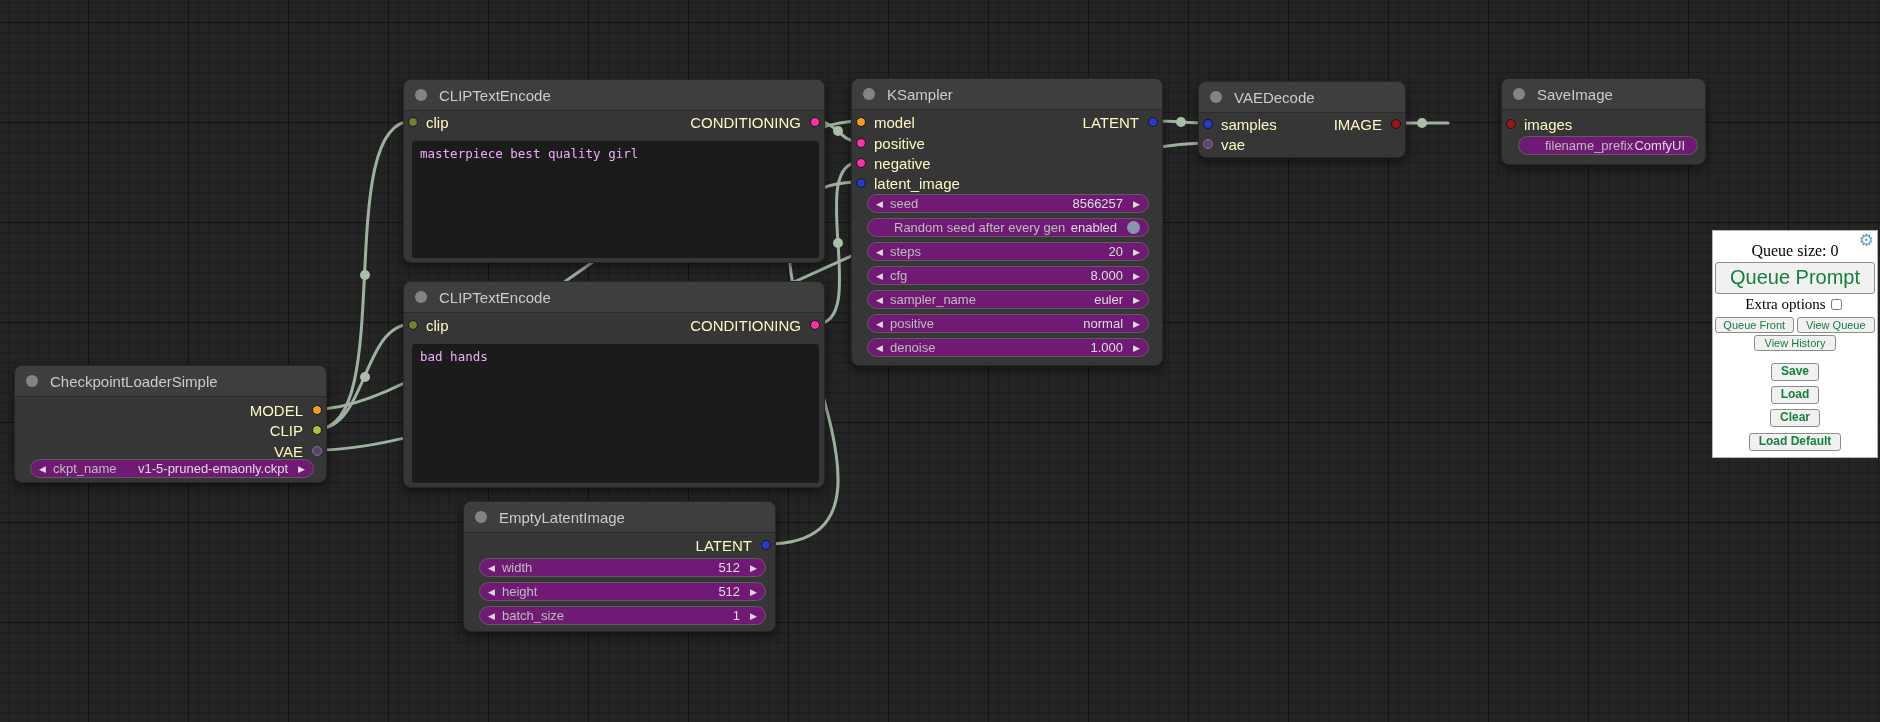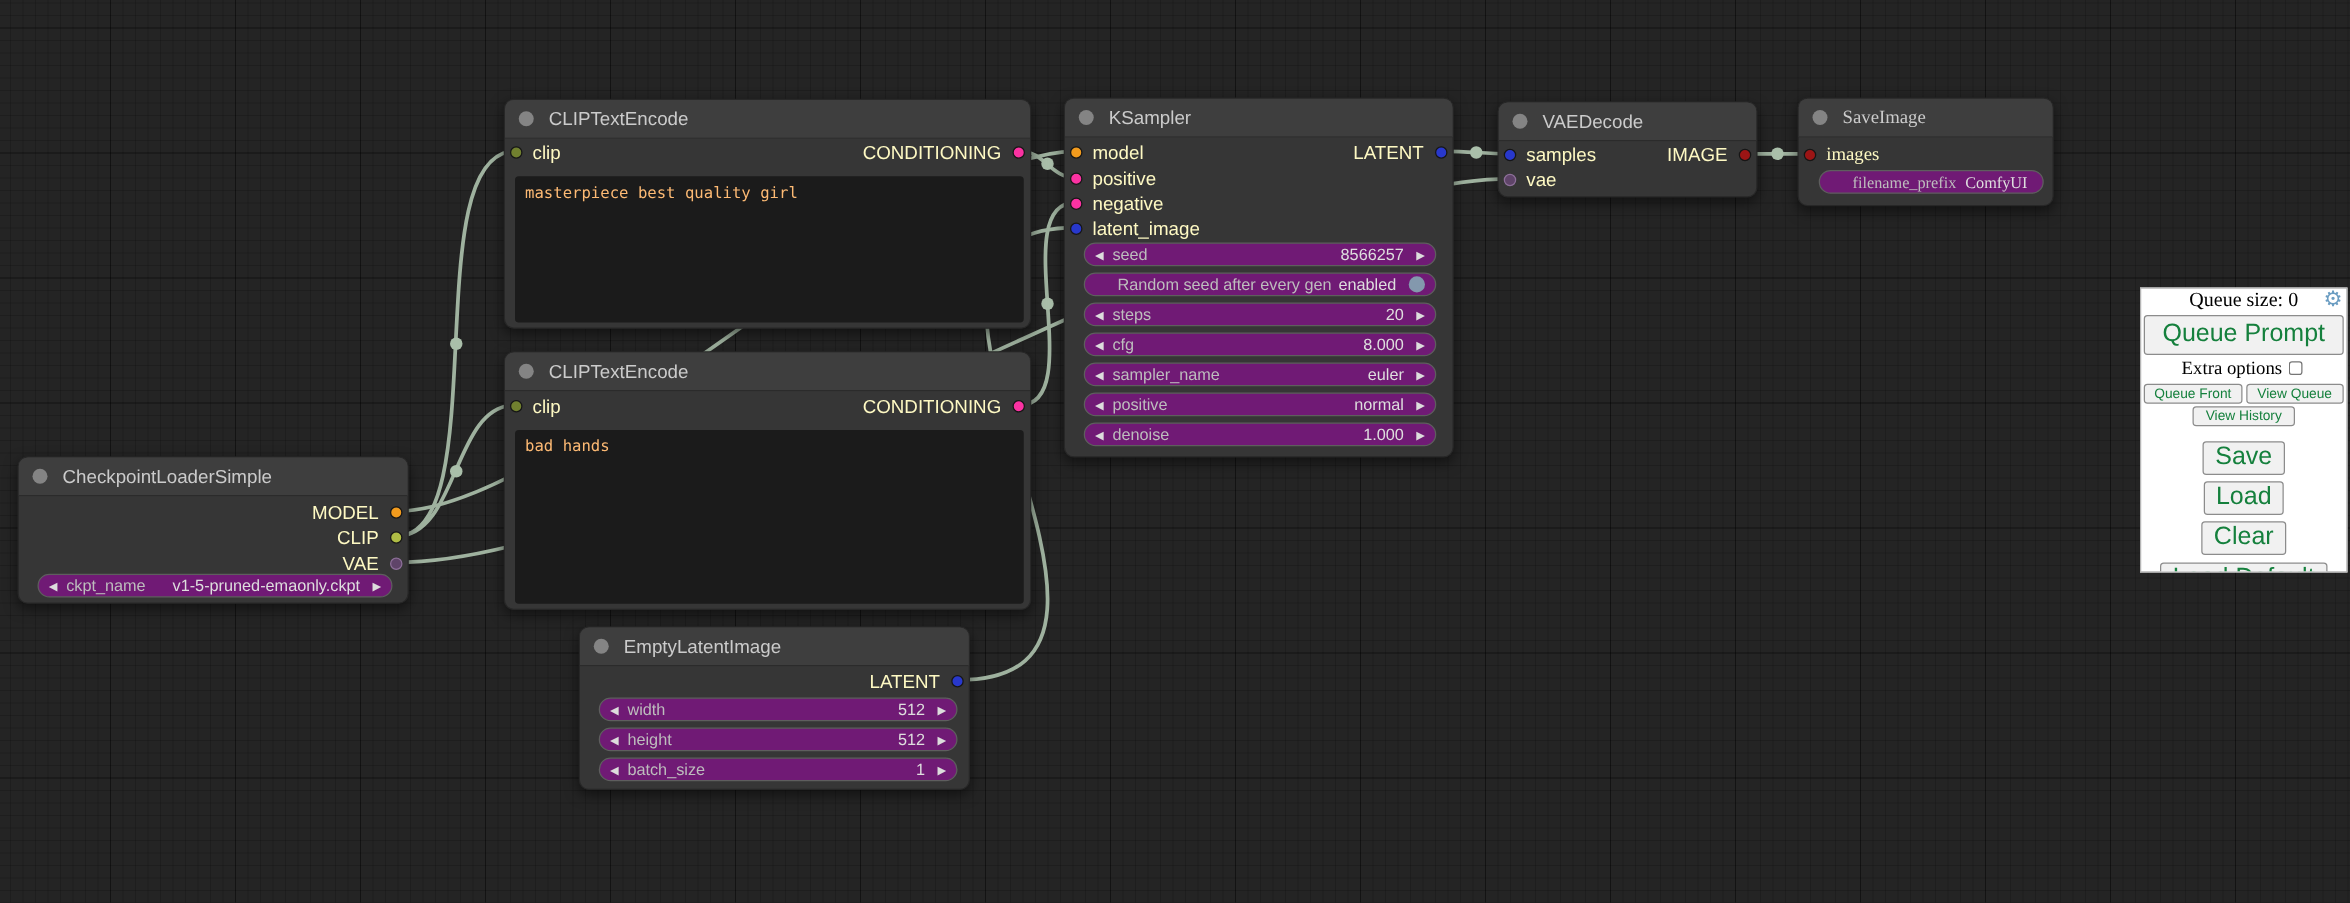--- a/index.html
+++ b/index.html
@@ -44,43 +44,43 @@
     position:absolute;height:19px;background:#701a75;border:1px solid #5e5e5e;border-radius:10px;
     display:flex;align-items:center;box-sizing:border-box;padding:0 8px;font-size:13px;color:#bdbdbd;white-space:nowrap;
   }
   .arr{font-size:9px;color:#dcdcdc;flex:0 0 auto;}
   .wname{margin-left:7px;}
   .wname.noarrow{margin-left:18px;}
   .wval{margin-left:auto;margin-right:10px;color:#dedede;}
   .wval.last{margin-right:4px;}
   .toggle{width:13px;height:13px;border-radius:50%;background:#8398ad;flex:0 0 auto;}
   .textwidget{
-    position:absolute;background:#1b1b1b;border:none;border-radius:3px;color:#fdba74;
+    position:absolute;background:#1b1b1b;border:none;border-radius:3px;color:#f0abfc;
     font-family:"DejaVu Sans Mono",monospace;font-size:12.5px;line-height:1.3;
     padding:5px 8px;resize:none;box-sizing:border-box;outline:none;
   }
   
   #queue-panel{
     position:absolute;left:1712px;top:230px;width:166px;height:228px;z-index:3;
     background:#ffffff;border:1px solid #b5b5b5;box-sizing:border-box;overflow:hidden;
     font-family:"Liberation Serif",serif;color:#000;
   }
-  .qhead{position:relative;height:19px;text-align:center;font-size:16px;padding-top:1px;}
+  .qhead{position:relative;height:19px;text-align:center;font-size:16px;padding-top:11px;}
   .gear{position:absolute;right:3px;top:0;font-size:17px;color:#6b9dc2;line-height:19px;font-family:"DejaVu Sans",sans-serif;}
   .btn{
     font-family:"Liberation Sans",sans-serif;background:#f1f1f1;border:1px solid #8c8c8c;
     border-radius:3px;color:#15803d;display:block;box-sizing:border-box;cursor:pointer;
   }
   #queue-prompt-btn{width:160px;margin:1px auto 2px;font-size:20px;padding:3px 0 4px;}
   .extra-row{text-align:center;font-size:15px;height:20px;}
   .extra-row input{vertical-align:-1px;margin-left:5px;width:11px;height:11px;}
   .btn-row{display:flex;gap:3px;margin:1px 2px 2px;}
   .btn-row .btn{flex:1;font-size:11px;padding:1px 0;}
   #view-history-btn{margin:0 auto 2px;font-size:11px;padding:1px 10px;}
-  .big-btn{margin:5px auto 0;font-size:20px;padding:0 9px 2px;}
+  .big-btn{margin:5px auto 0;font-size:12px;padding:0 9px 2px;font-weight:bold;}
   #save-btn{margin-top:12px;}
   #load-default-btn{margin-top:6px;}
 </style>
 </head>
 <body>
 
 <svg id="wires" width="1880" height="722">
   <g fill="none" stroke="#9fb29f" stroke-width="3" stroke-linecap="round">
     <path d="M317,429 C397,429 332,121 412,121"></path>
     <path d="M317,429 C367,429 362,324 412,324"></path>
@@ -270,21 +270,21 @@
   <div class="port in" style="top:55px;">
     <span class="pdot c-vae"></span>
       <span class="plabel">vae</span>
   </div>
   <div class="port out" style="top:35px;">
     <span class="plabel">IMAGE</span>
       <span class="pdot c-image"></span>
   </div>
 </div>
 
-<div class="node" style="left:1438px;top:78px;width:205px;height:87px;font-family:Liberation Serif, serif;">
+<div class="node" style="left:1501px;top:78px;width:205px;height:87px;">
   <div class="ntitle">
     <span class="cdot"></span>
     <span class="ttext">SaveImage</span>
   </div>
   <div class="port in" style="top:38px;">
     <span class="pdot c-image"></span>
       <span class="plabel">images</span>
   </div>
   <div class="widget" style="left:16px;top:57px;width:180px;">
     <span class="wname noarrow">filename_prefix</span>

